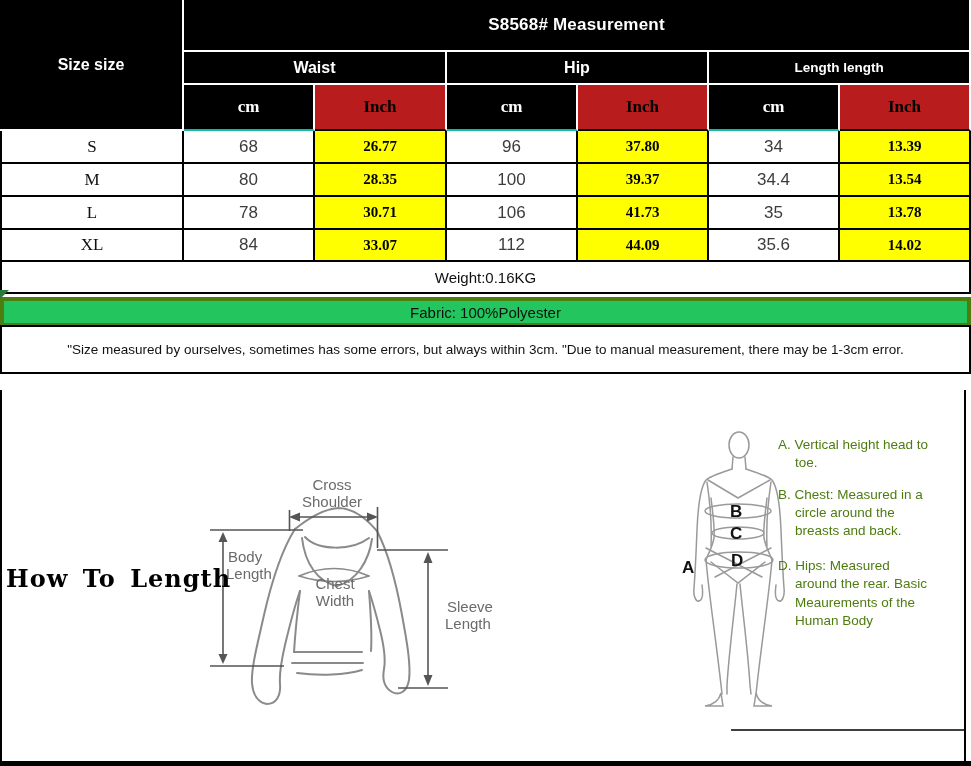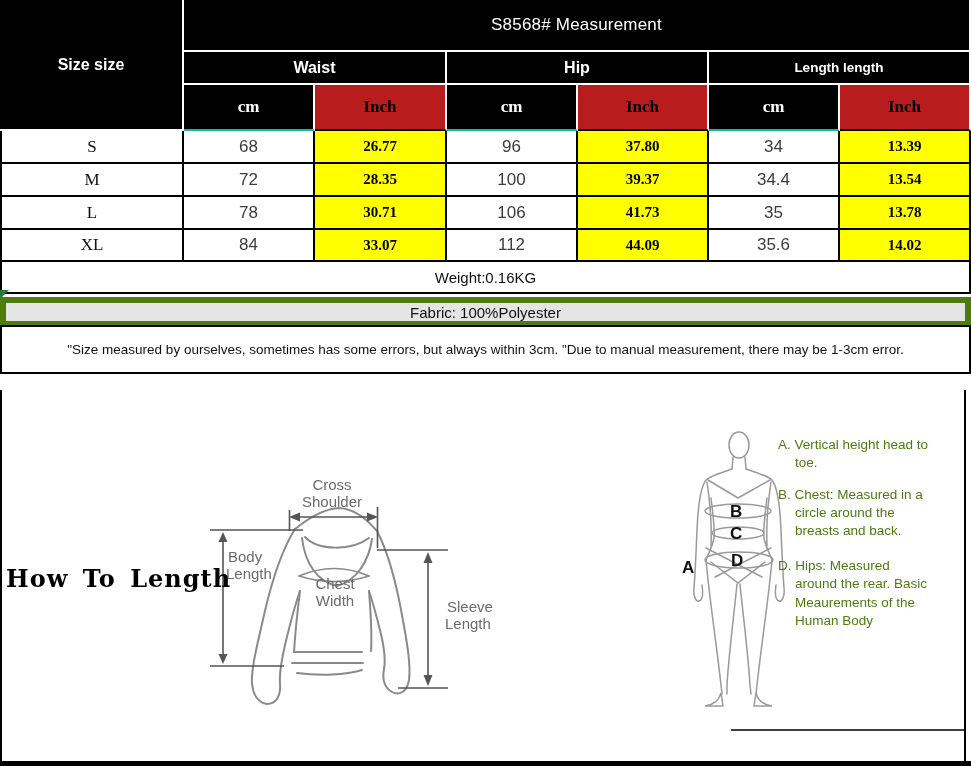--- a/index.html
+++ b/index.html
@@ -8,41 +8,41 @@
     position:relative; width:971px; height:766px; background:#fff;
     font-family:"Liberation Sans", sans-serif; overflow:hidden;
   }
   
   table.size-table { border-collapse:separate; border-spacing:0; table-layout:fixed; width:971px; }
   table.size-table td { box-sizing:border-box; overflow:hidden; }
   
   td.hcell { background:#000; color:#fff; text-align:center; vertical-align:middle;
              border-right:2px solid #fff; border-bottom:2px solid #fff; }
   td.corner { font-weight:bold; font-size:16px; }
-  td.title  { font-weight:normal; font-size:17px; letter-spacing:.2px; }
+  td.title  { font-weight:bold; font-size:17px; letter-spacing:.2px; }
   td.group  { font-weight:bold; font-size:16px; }
   td.group-small { font-weight:bold; font-size:13.5px; }
   td.unit-cm { font-family:"Liberation Serif", serif; font-weight:bold; font-size:17px; border-bottom:2px solid #14b8a6;margin-left:17px; }
   td.unit-inch { background:#b91c1c; color:#000; font-family:"Liberation Serif", serif;
                  font-weight:bold; font-size:17px; text-align:center; vertical-align:middle;
                  border-right:2px solid #fff; border-bottom:2px solid #000; }
   
   td.dcell { background:#fff; text-align:center; vertical-align:middle;
              border-right:2px solid #000; border-bottom:2px solid #000; }
   td.size-name { font-family:"Liberation Serif", serif; font-size:17px; color:#111; border-left:2px solid #000; }
   td.val-cm { font-size:17px; color:#3c3c3c; }
   td.val-inch { background:#ffff00; font-family:"Liberation Serif", serif; font-weight:bold; font-size:15px; color:#000; }
   td.weight-row { border-left:2px solid #000; font-size:15px; color:#111; }
   
   .gap-row { position:relative; height:3px; background:#fff; }
   .green-flag { position:absolute; left:0; top:-4px; width:0; height:0;
                 border-left:9px solid #2b7a3a; border-bottom:9px solid transparent; }
   
-  .fabric-row { height:30px; border:6px solid #4d7c0f; display:flex; align-items:center;
-                justify-content:center; font-size:15px; color:#111; background:#e5e5e5; }
+  .fabric-row { height:30px; border:4px solid #4d7c0f; display:flex; align-items:center;
+                justify-content:center; font-size:15px; color:#111; background:#22c55e; }
   .note-row { height:49px; border:2px solid #000; margin-top:-2px; display:flex; align-items:center;
               justify-content:center; text-align:center; font-size:13.5px; color:#111;
               background:#fff; padding:2px 60px; line-height:1.45; }
   
   .measure-panel { position:absolute; left:0; top:390px; width:971px; height:376px; background:#fff; }
   .panel-border-left  { position:absolute; left:0;   top:0; width:2px; height:372px; background:#000; }
   .panel-border-right { position:absolute; left:964px; top:0; width:2px; height:372px; background:#000; }
   .panel-border-bottom{ position:absolute; left:0; top:371px; width:971px; height:5px; background:#000; }
   .howto { position:absolute; left:6px; top:174px; font-family:"DejaVu Serif", serif;
            font-weight:600; font-size:24px; letter-spacing:1px; word-spacing:5px; color:#000; white-space:nowrap; }
@@ -91,21 +91,21 @@
       <td class="dcell size-name">S</td>
       <td class="dcell val-cm">68</td>
       <td class="dcell val-inch">26.77</td>
       <td class="dcell val-cm">96</td>
       <td class="dcell val-inch">37.80</td>
       <td class="dcell val-cm">34</td>
       <td class="dcell val-inch">13.39</td>
     </tr>
     <tr style="height:33px">
       <td class="dcell size-name">M</td>
-      <td class="dcell val-cm">72</td>
+      <td class="dcell val-cm">80</td>
       <td class="dcell val-inch">28.35</td>
       <td class="dcell val-cm">100</td>
       <td class="dcell val-inch">39.37</td>
       <td class="dcell val-cm">34.4</td>
       <td class="dcell val-inch">13.54</td>
     </tr>
     <tr style="height:33px">
       <td class="dcell size-name">L</td>
       <td class="dcell val-cm">78</td>
       <td class="dcell val-inch">30.71</td>

